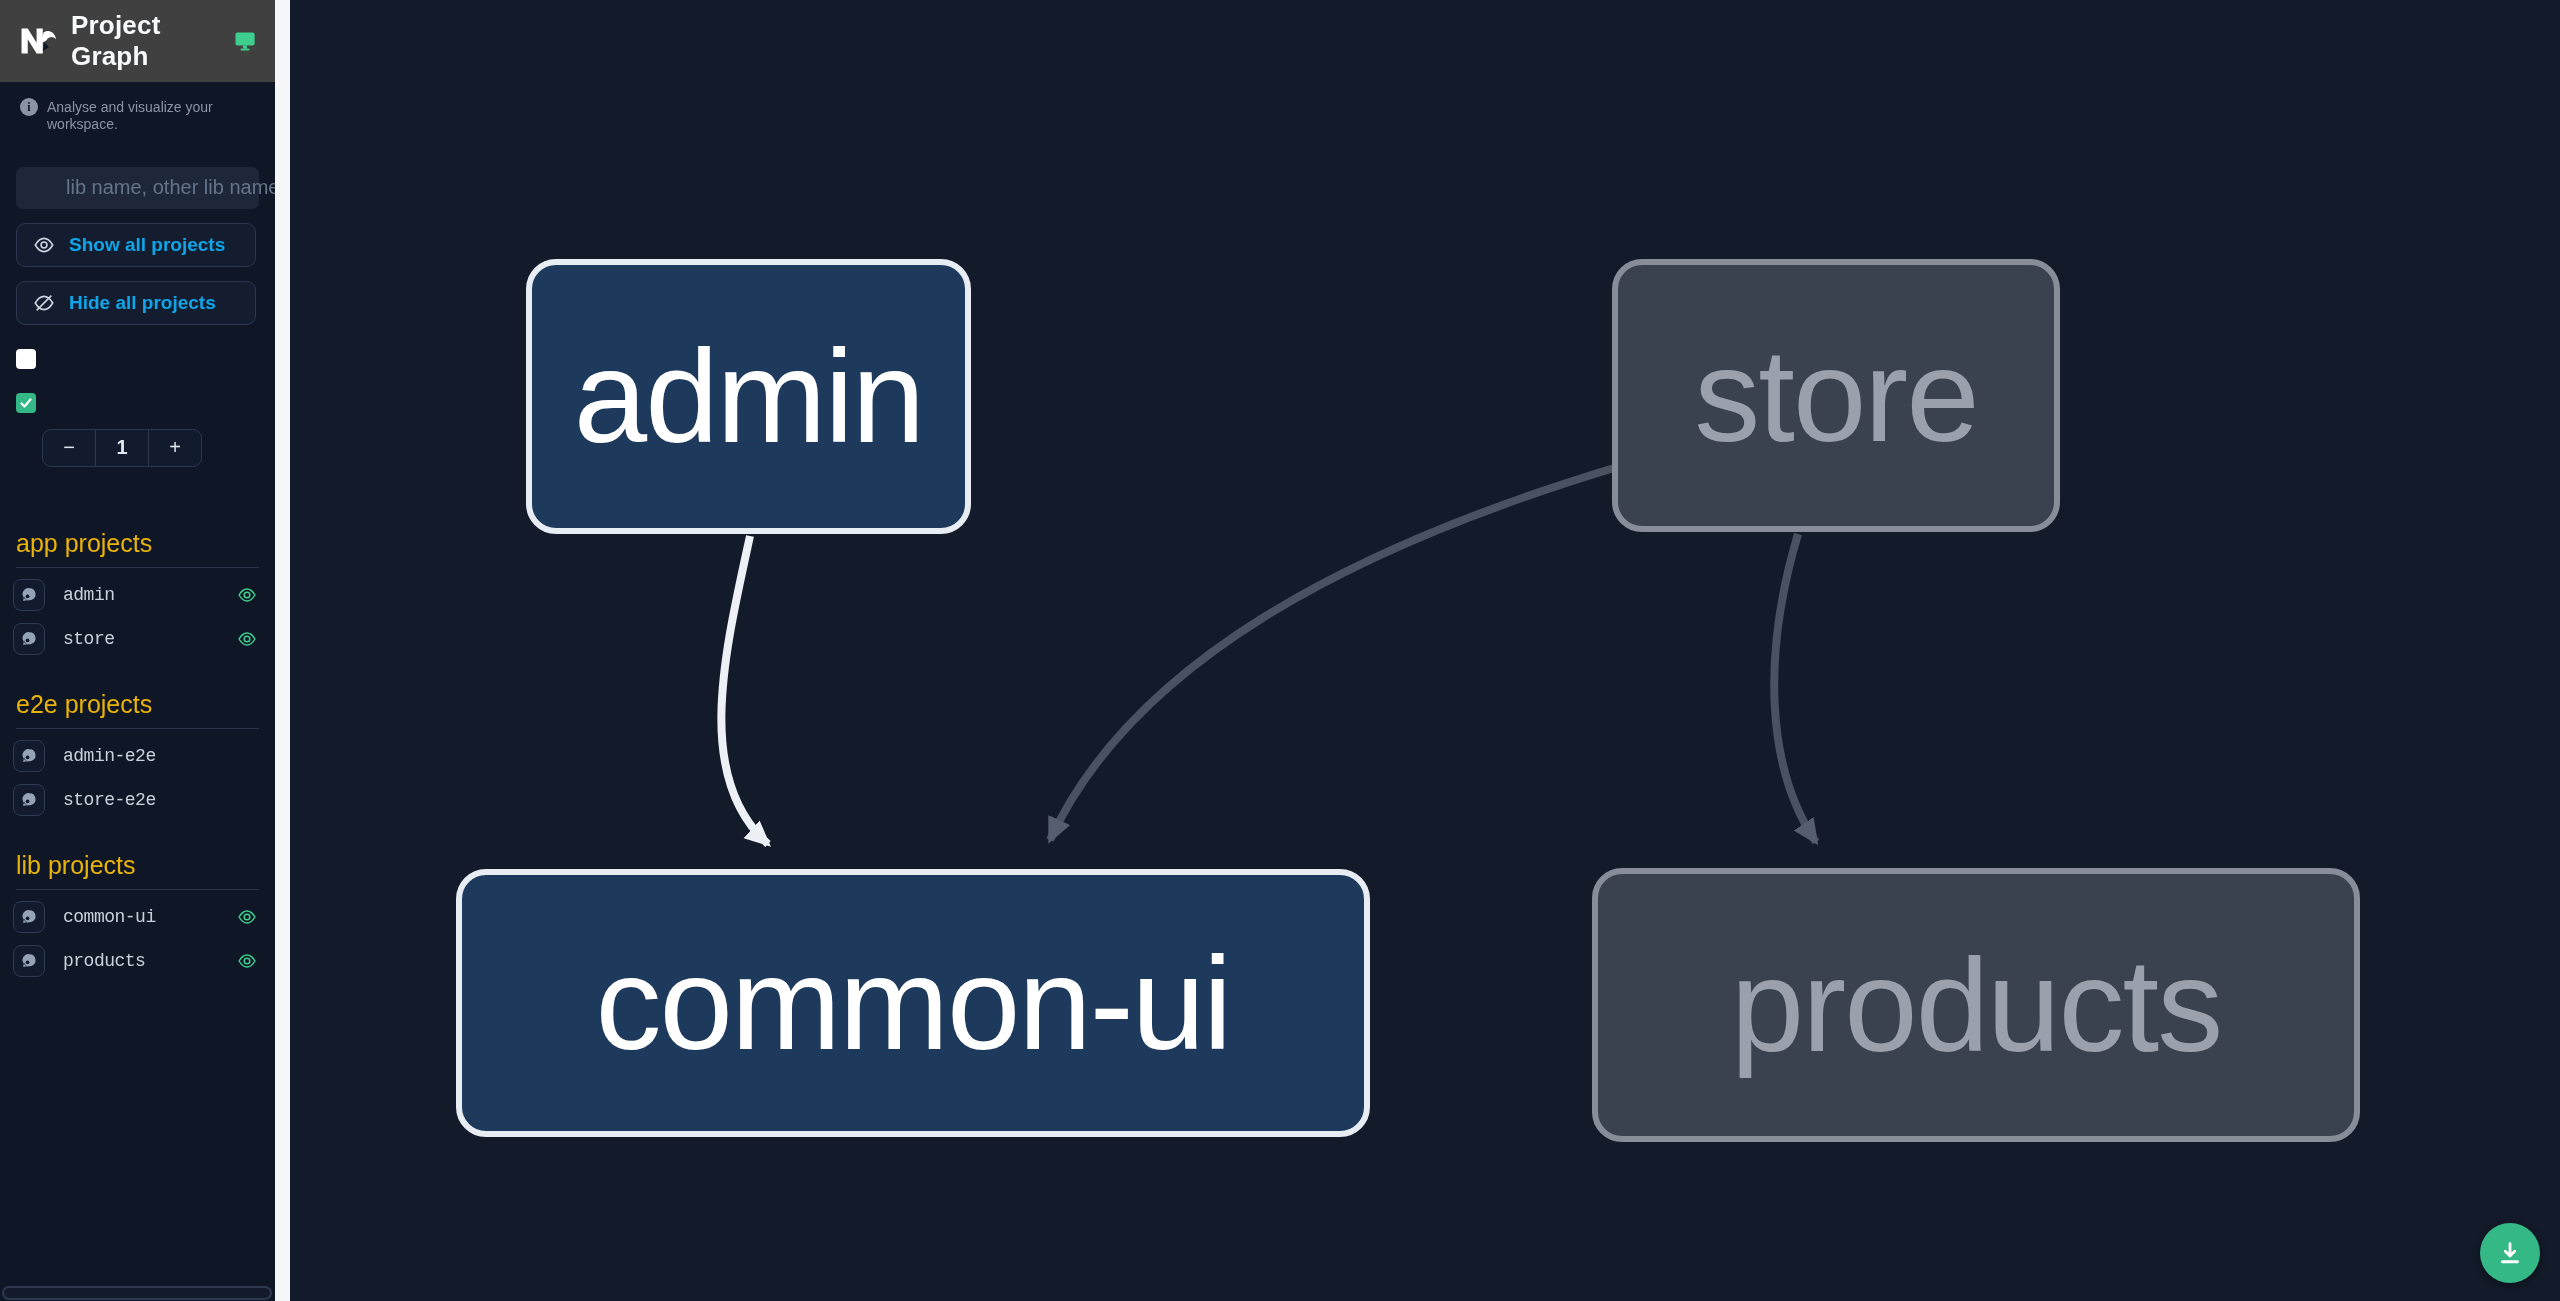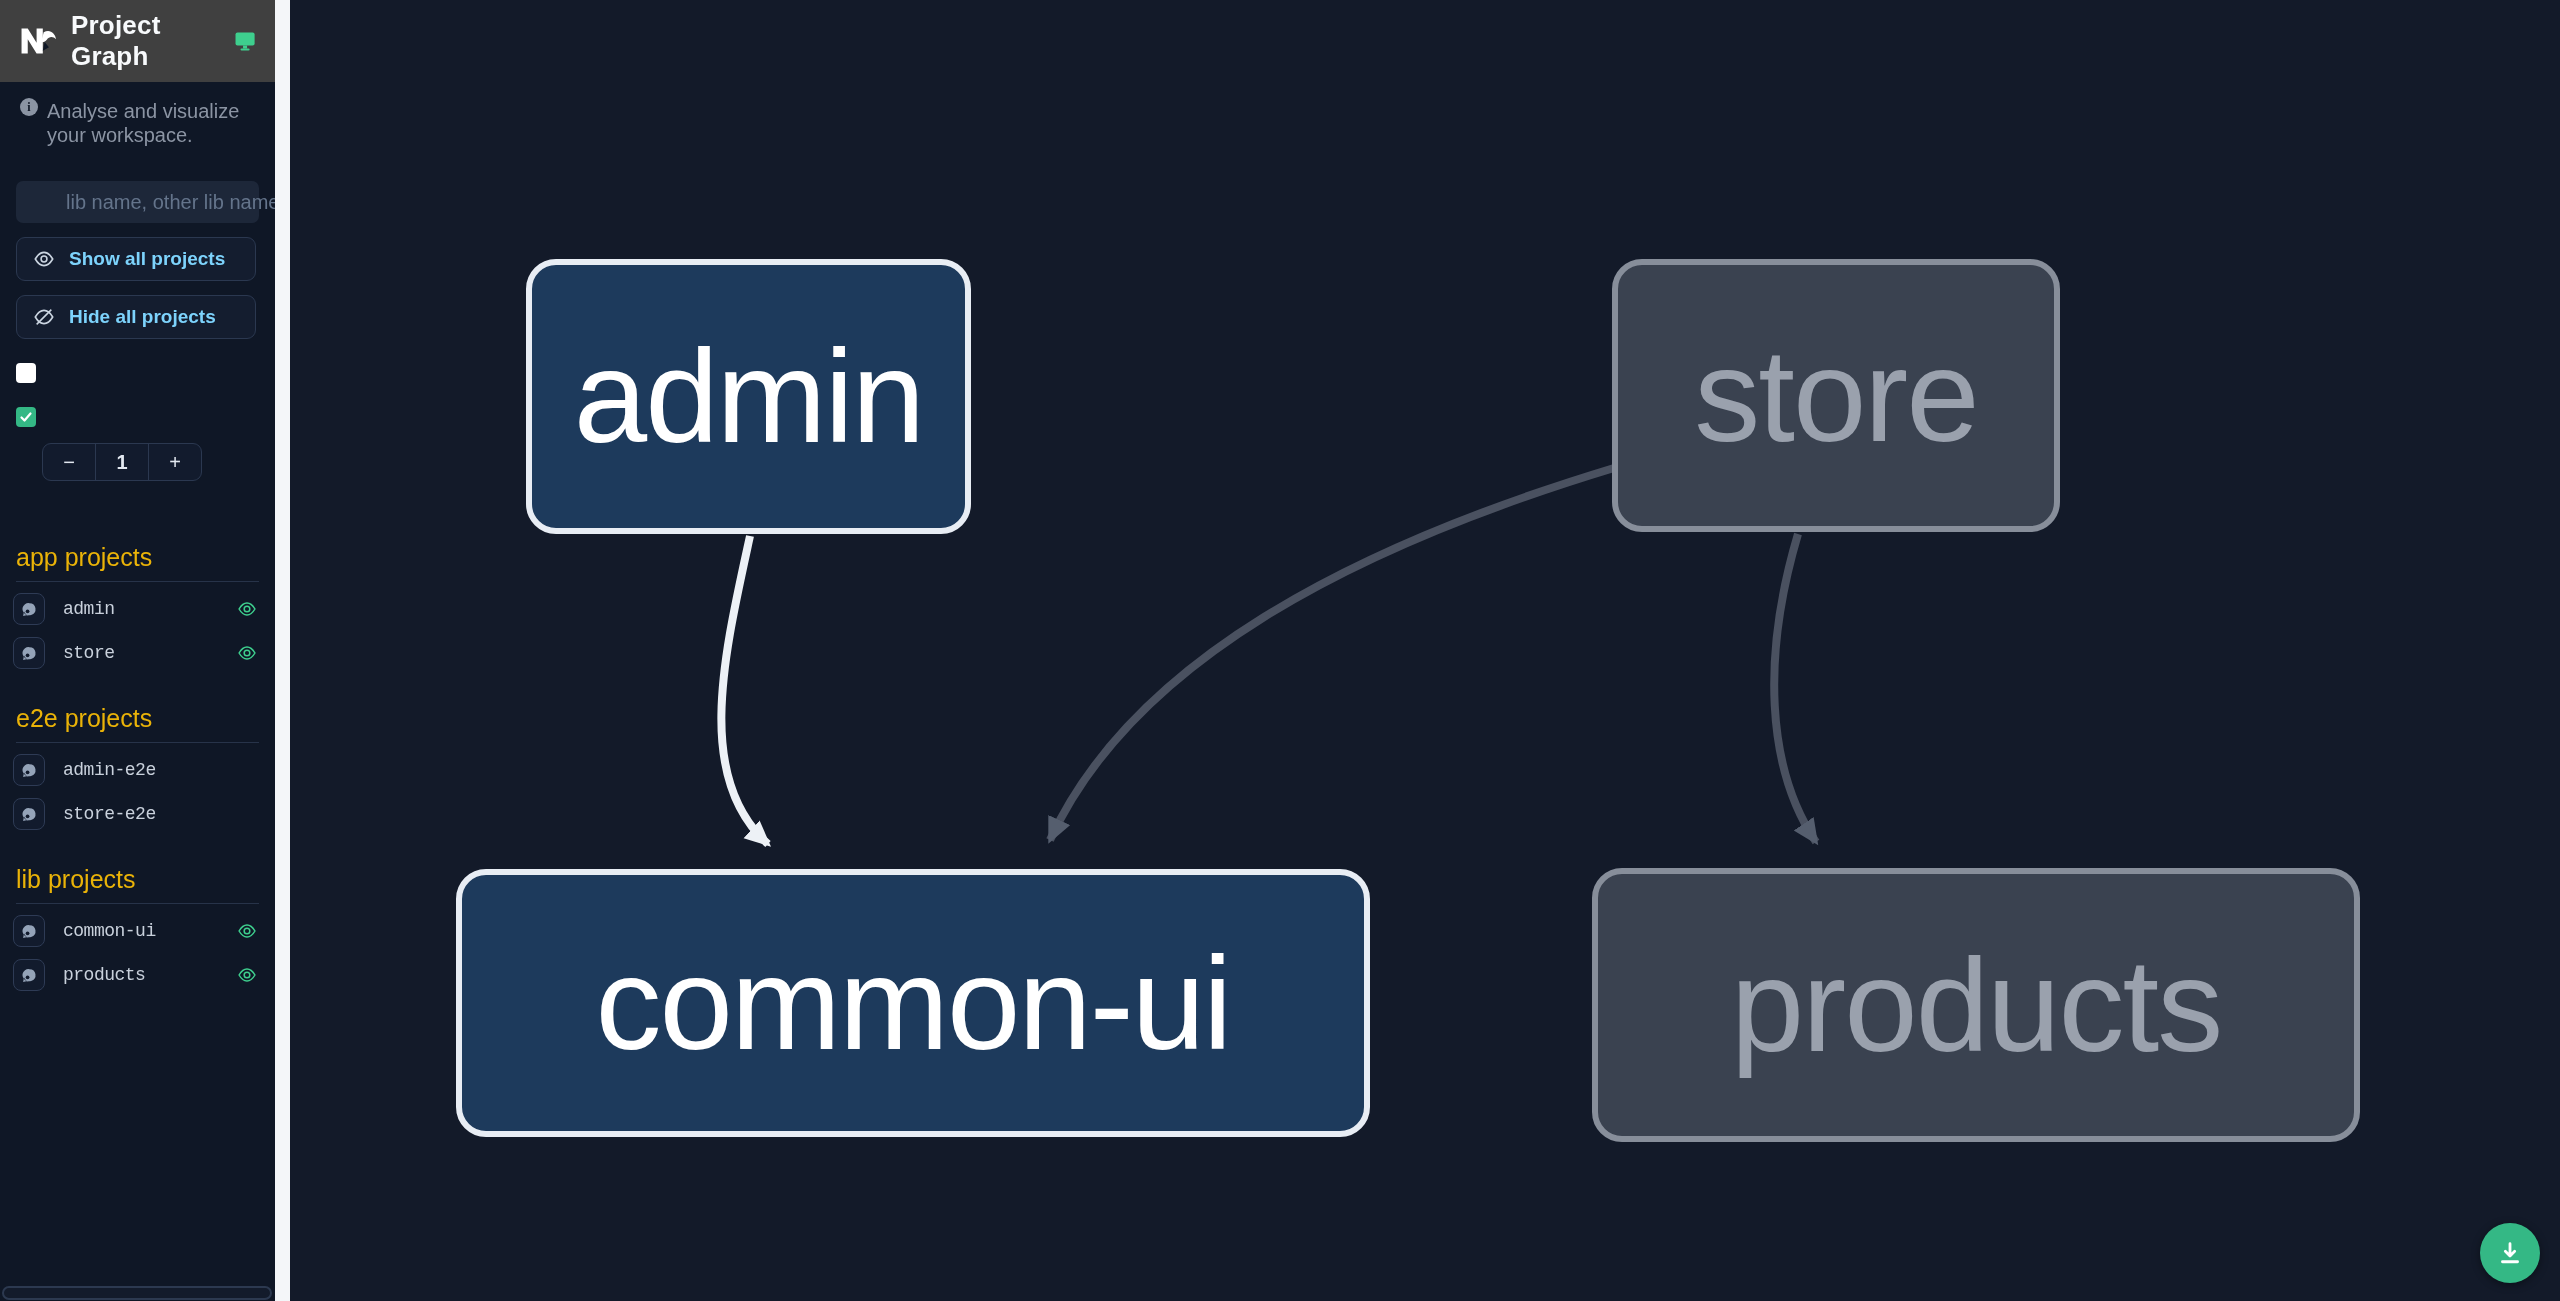--- a/index.html
+++ b/index.html
@@ -6,39 +6,39 @@
   body{width:2560px;height:1301px;overflow:hidden;font-family:"Liberation Sans",sans-serif;}
   #app{position:relative;width:2560px;height:1301px;background:#131a29;}
 
   
   .sidebar{position:absolute;left:0;top:0;width:275px;height:1301px;background:#0f1726;color:#cbd5e1;box-sizing:border-box;}
   .sb-header{height:82px;display:flex;align-items:center;padding:0 18px;background:#404040;}
   .sb-title{font-size:26px;font-weight:700;color:#f8fafc;margin-left:14px;letter-spacing:.2px;}
   .sb-header .spacer{flex:1;}
   .tagline{display:flex;align-items:flex-start;gap:9px;padding:16px 20px 0 20px;}
   .info-dot{width:18px;height:18px;border-radius:50%;background:#8b94a3;color:#0f1726;font-size:12px;font-weight:700;display:flex;align-items:center;justify-content:center;flex:0 0 auto;font-family:"Liberation Serif",serif;}
-  .tagline-text{font-size:20px;color:#8b94a3;line-height:1.2;padding-top:1px;}
+  .tagline-text{font-size:14px;color:#8b94a3;line-height:1.2;padding-top:1px;}
 
   .filter-box{margin:34px 16px 0 16px;height:42px;background:#1d2739;border-radius:7px;display:flex;align-items:center;padding:0 28px;gap:10px;}
   .filter-box input{flex:1;background:transparent;border:none;outline:none;color:#cbd5e1;font-size:20px;font-family:"Liberation Sans",sans-serif;}
   .filter-box input::placeholder{color:#64748b;}
   .filter-divider{width:1px;height:26px;background:#2b3850;}
 
   .option{display:flex;gap:13px;margin:22px 16px 0 16px;}
   .checkbox{width:20px;height:20px;border-radius:4px;flex:0 0 auto;margin-top:2px;display:flex;align-items:center;justify-content:center;}
   .checkbox.disabled{background:#a2abb8;}
   .checkbox.unchecked{background:#ffffff;}
   .checkbox.checked{background:#34b885;}
   .checkbox svg{display:block;}
   .option-label{font-size:19px;font-weight:700;color:#cbd5e1;line-height:1.2;}
   .option-desc{font-size:18px;color:#64748b;line-height:1.35;margin-top:6px;width:208px;}
 
   .sb-button{margin:14px 16px 0 16px;height:44px;width:240px;box-sizing:border-box;border:1px solid #2b3850;background:#141d2f;border-radius:9px;display:flex;align-items:center;gap:14px;padding:0 16px;cursor:pointer;}
   .sb-button:first-of-type{margin-top:26px;}
-  .sb-button span{font-size:19px;font-weight:700;color:#7dd3fc;}
+  .sb-button span{font-size:19px;font-weight:700;color:#0ea5e9;}
 
   .stepper{margin:16px 0 0 42px;display:flex;width:160px;height:38px;border:1px solid #2b3850;border-radius:9px;overflow:hidden;box-sizing:border-box;background:#121b2d;}
   .stepper > div{flex:1;display:flex;align-items:center;justify-content:center;font-size:20px;color:#e2e8f0;}
   .stepper .step-btn{cursor:pointer;}
   .stepper .mid{border-left:1px solid #2b3850;border-right:1px solid #2b3850;font-weight:700;}
 
   .section-header{margin:34px 16px 0 16px;font-size:25px;color:#eab308;padding-bottom:9px;border-bottom:1px solid #273349;}
   .section-header.first{margin-top:62px;}
   .project-row{display:flex;align-items:center;gap:18px;margin:10px 16px 0 13px;height:34px;}
   .focus-btn{width:30px;height:30px;border-radius:8px;border:1px solid #2e3b55;background:#121b2d;display:flex;align-items:center;justify-content:center;cursor:pointer;flex:0 0 auto;}

